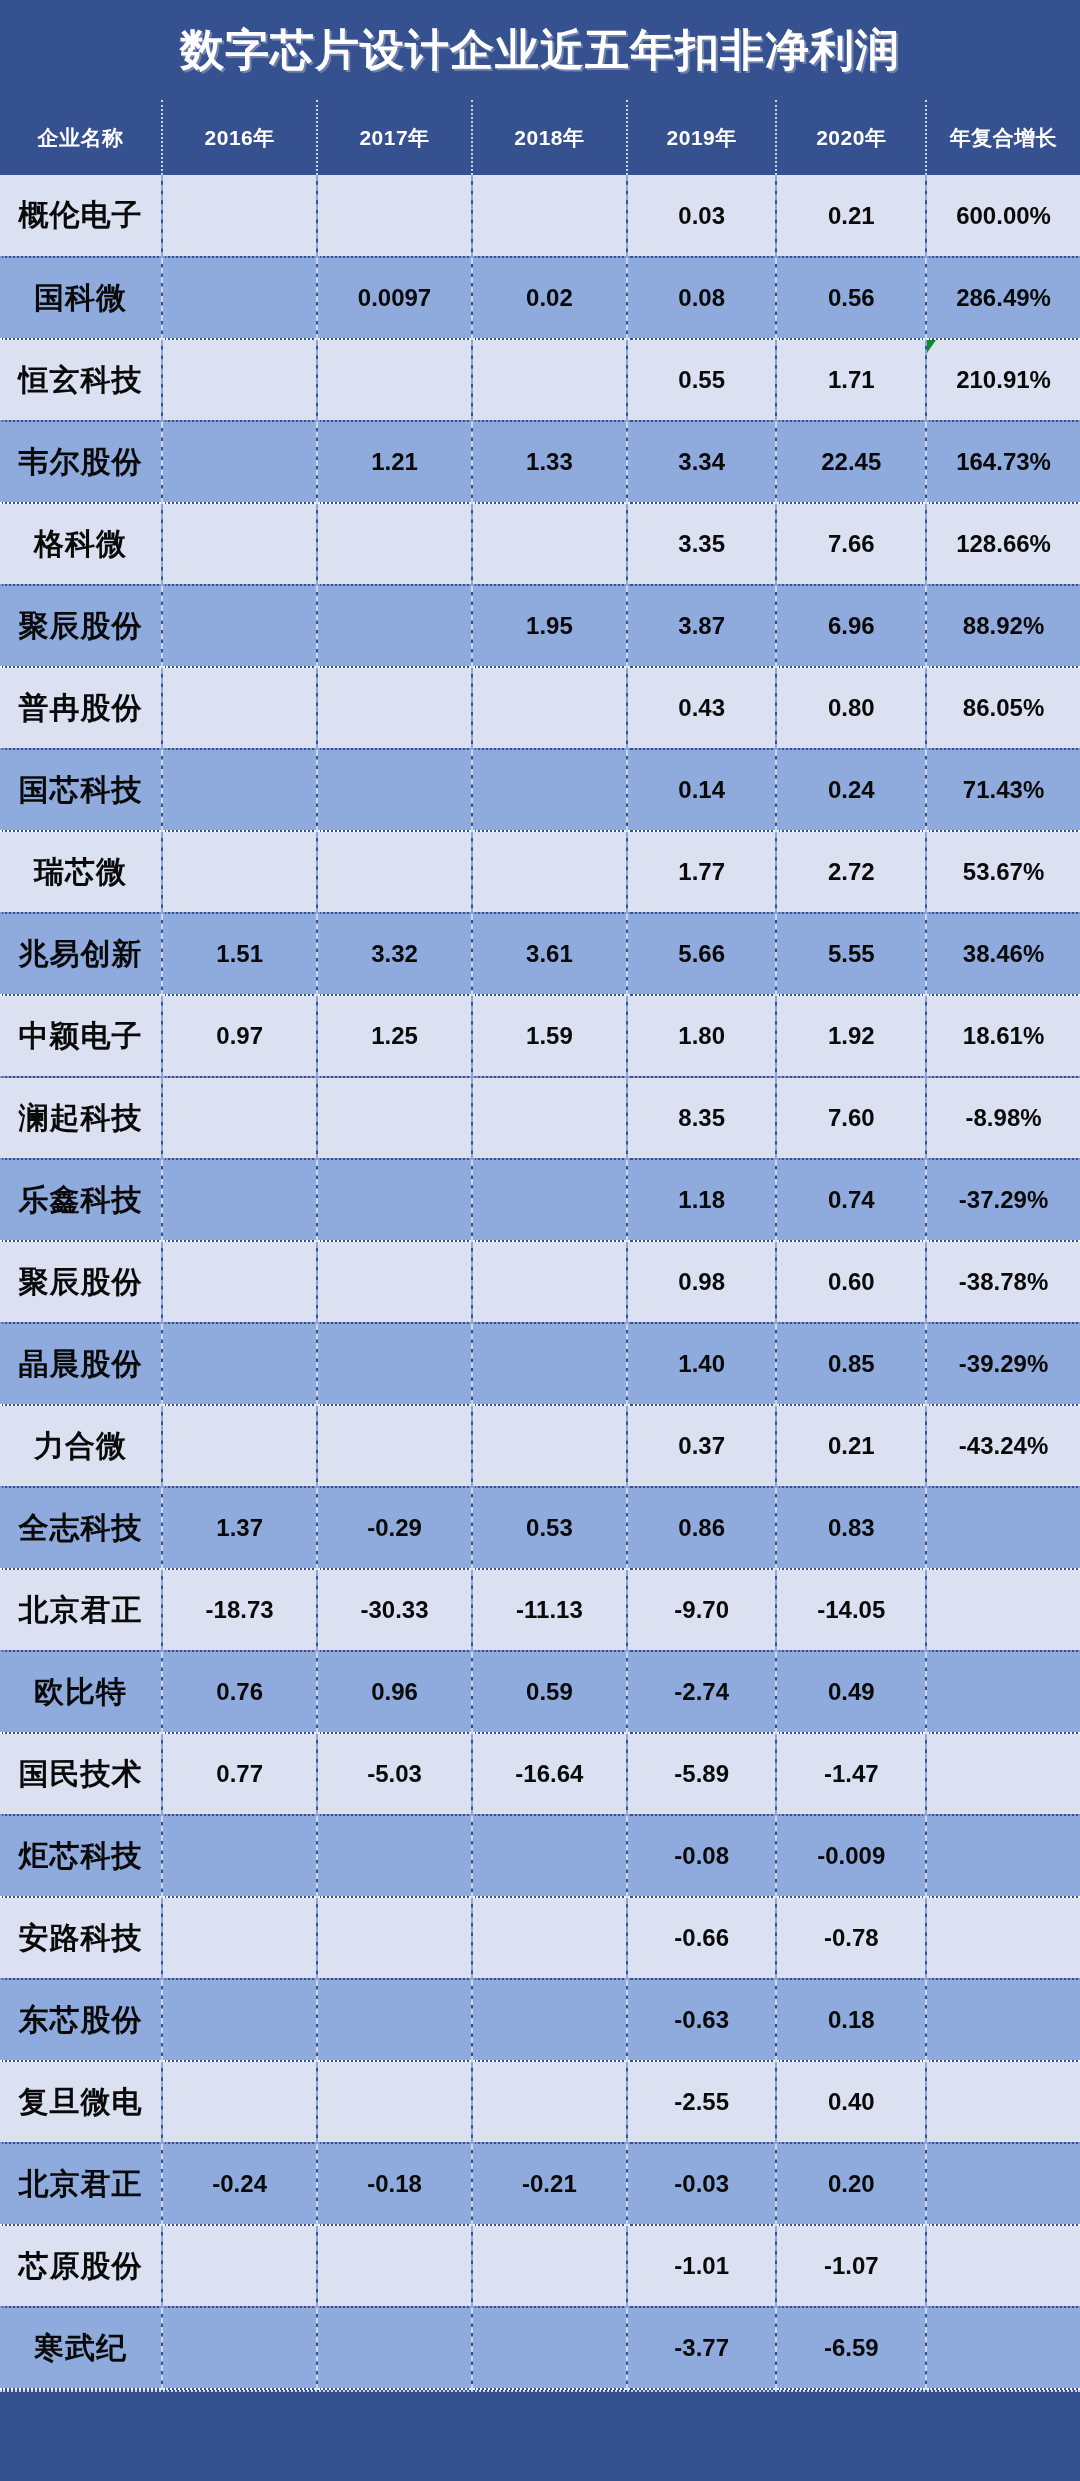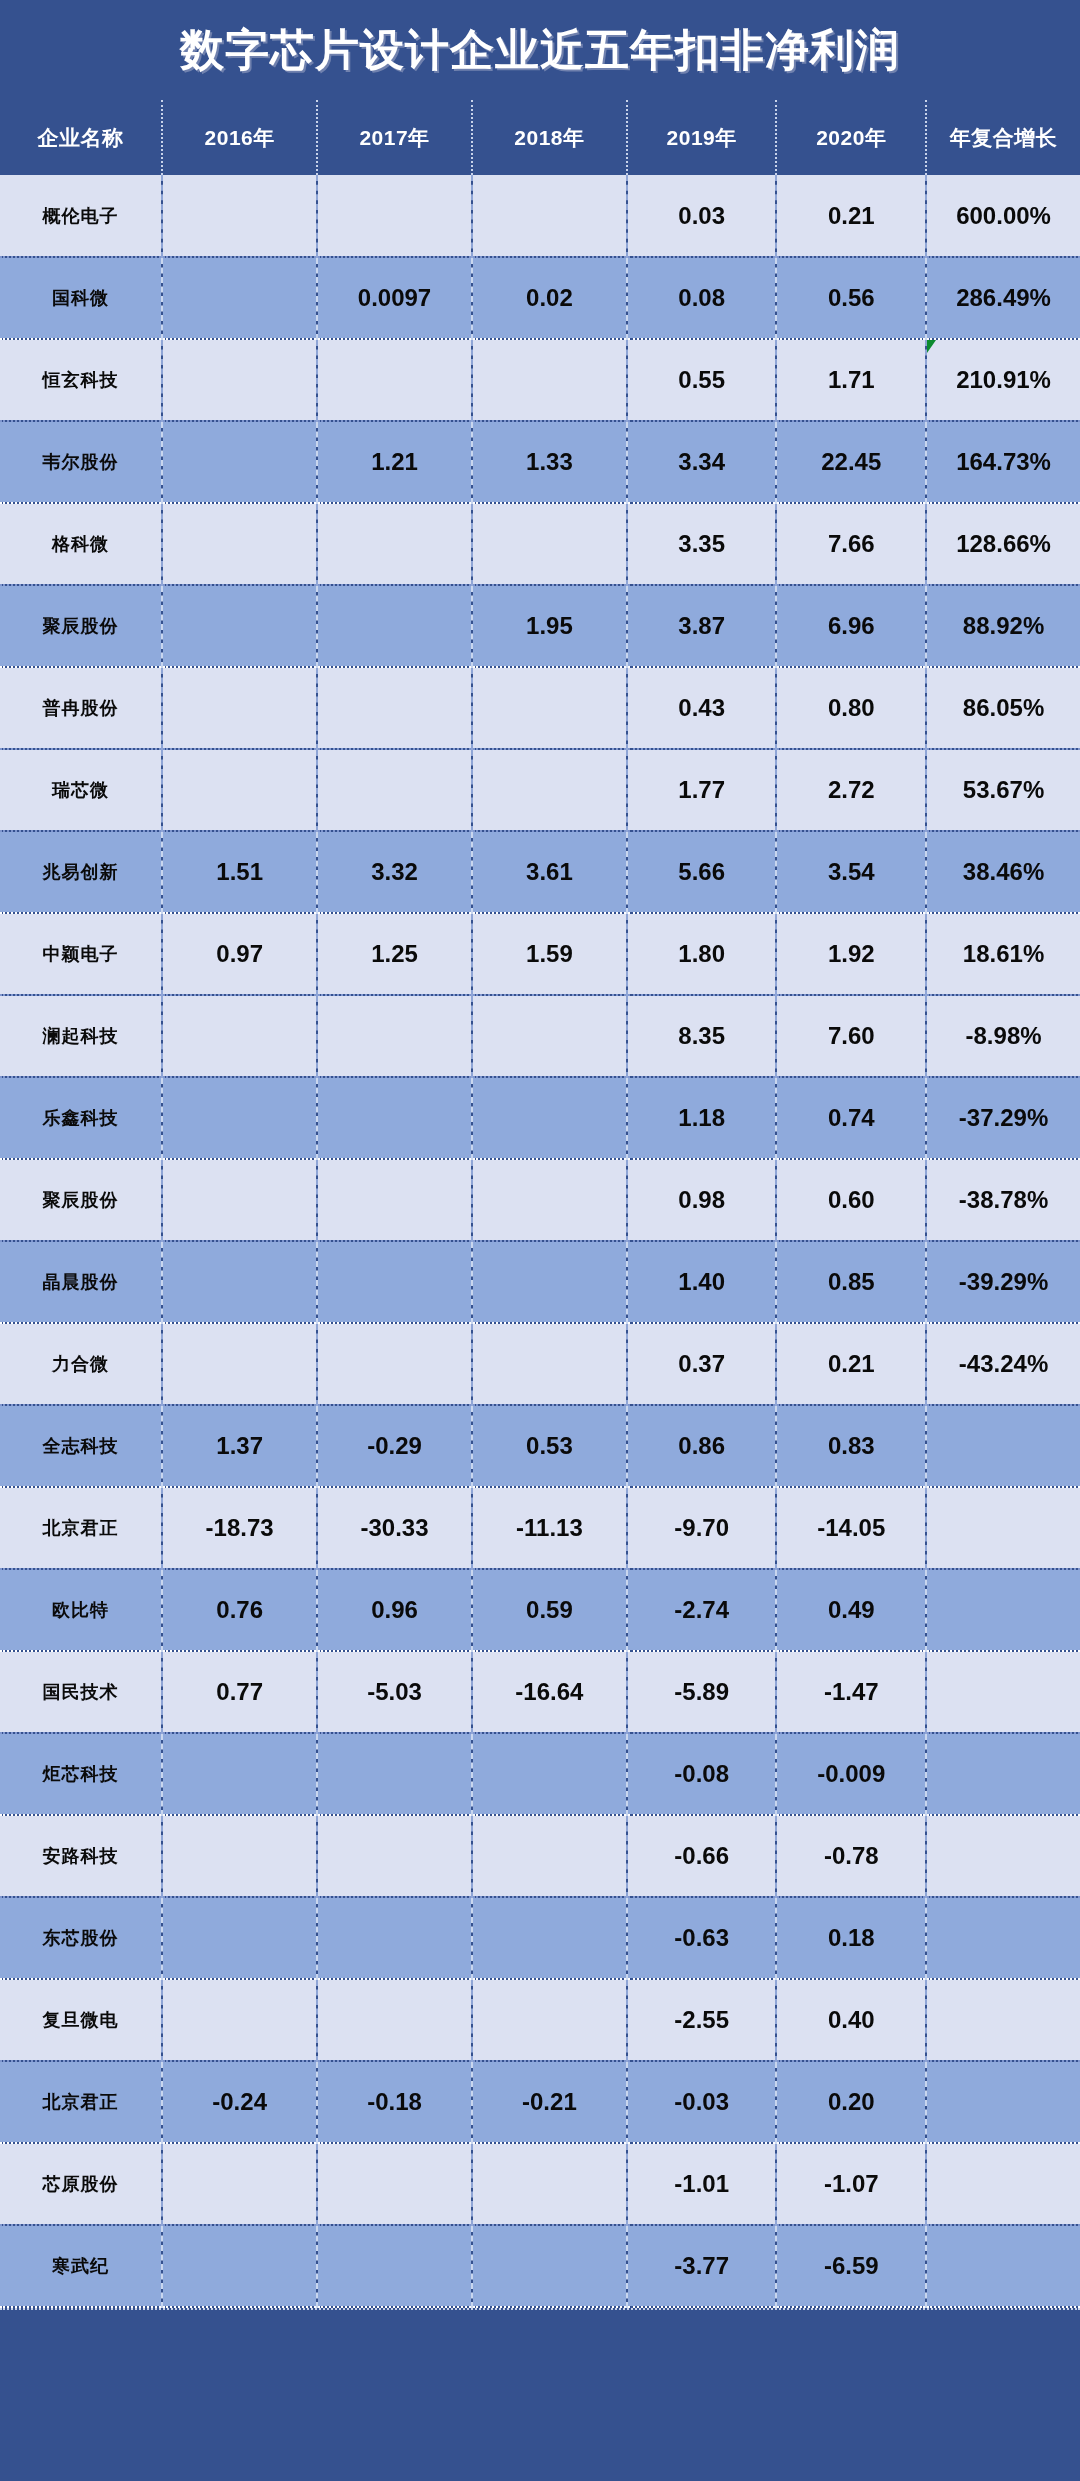--- a/index.html
+++ b/index.html
@@ -86,21 +86,21 @@
     color: #0a0a0a;
     text-align: center;
     vertical-align: middle;
     padding: 0;
     border-right: 2px dashed #6f88c4;
     border-bottom: 2px dotted #ffffff;
     position: relative;
   }
   tbody td:last-child { border-right: none; }
   tbody td.name-cell {
-    font-size: 18px;
+    font-size: 30px;
     letter-spacing: 1px;
     margin-top: 44px;
   }
   tbody tr.light td { border-bottom-color: #7f96cf; }
   tbody tr.dark  td { border-bottom-color: #ffffff; }
   tbody tr.light td { border-right-color: #8fa5d6; }
   tbody tr.dark  td { border-right-color: #c9d6ee; }
 
   
   .marker-green {
@@ -211,36 +211,45 @@
         </tr>
         <tr class="light">
           <td class="name-cell">普冉股份</td>
           <td></td>
           <td></td>
           <td></td>
           <td>0.43</td>
           <td>0.80</td>
           <td>86.05%</td>
         </tr>
+        <tr class="dark">
+          <td class="name-cell">国芯科技</td>
+          <td></td>
+          <td></td>
+          <td></td>
+          <td>0.14</td>
+          <td>0.24</td>
+          <td>71.43%</td>
+        </tr>
         <tr class="light">
           <td class="name-cell">瑞芯微</td>
           <td></td>
           <td></td>
           <td></td>
           <td>1.77</td>
           <td>2.72</td>
           <td>53.67%</td>
         </tr>
         <tr class="dark">
           <td class="name-cell">兆易创新</td>
           <td>1.51</td>
           <td>3.32</td>
           <td>3.61</td>
           <td>5.66</td>
-          <td>3.54</td>
+          <td>5.55</td>
           <td>38.46%</td>
         </tr>
         <tr class="light">
           <td class="name-cell">中颖电子</td>
           <td>0.97</td>
           <td>1.25</td>
           <td>1.59</td>
           <td>1.80</td>
           <td>1.92</td>
           <td>18.61%</td>

